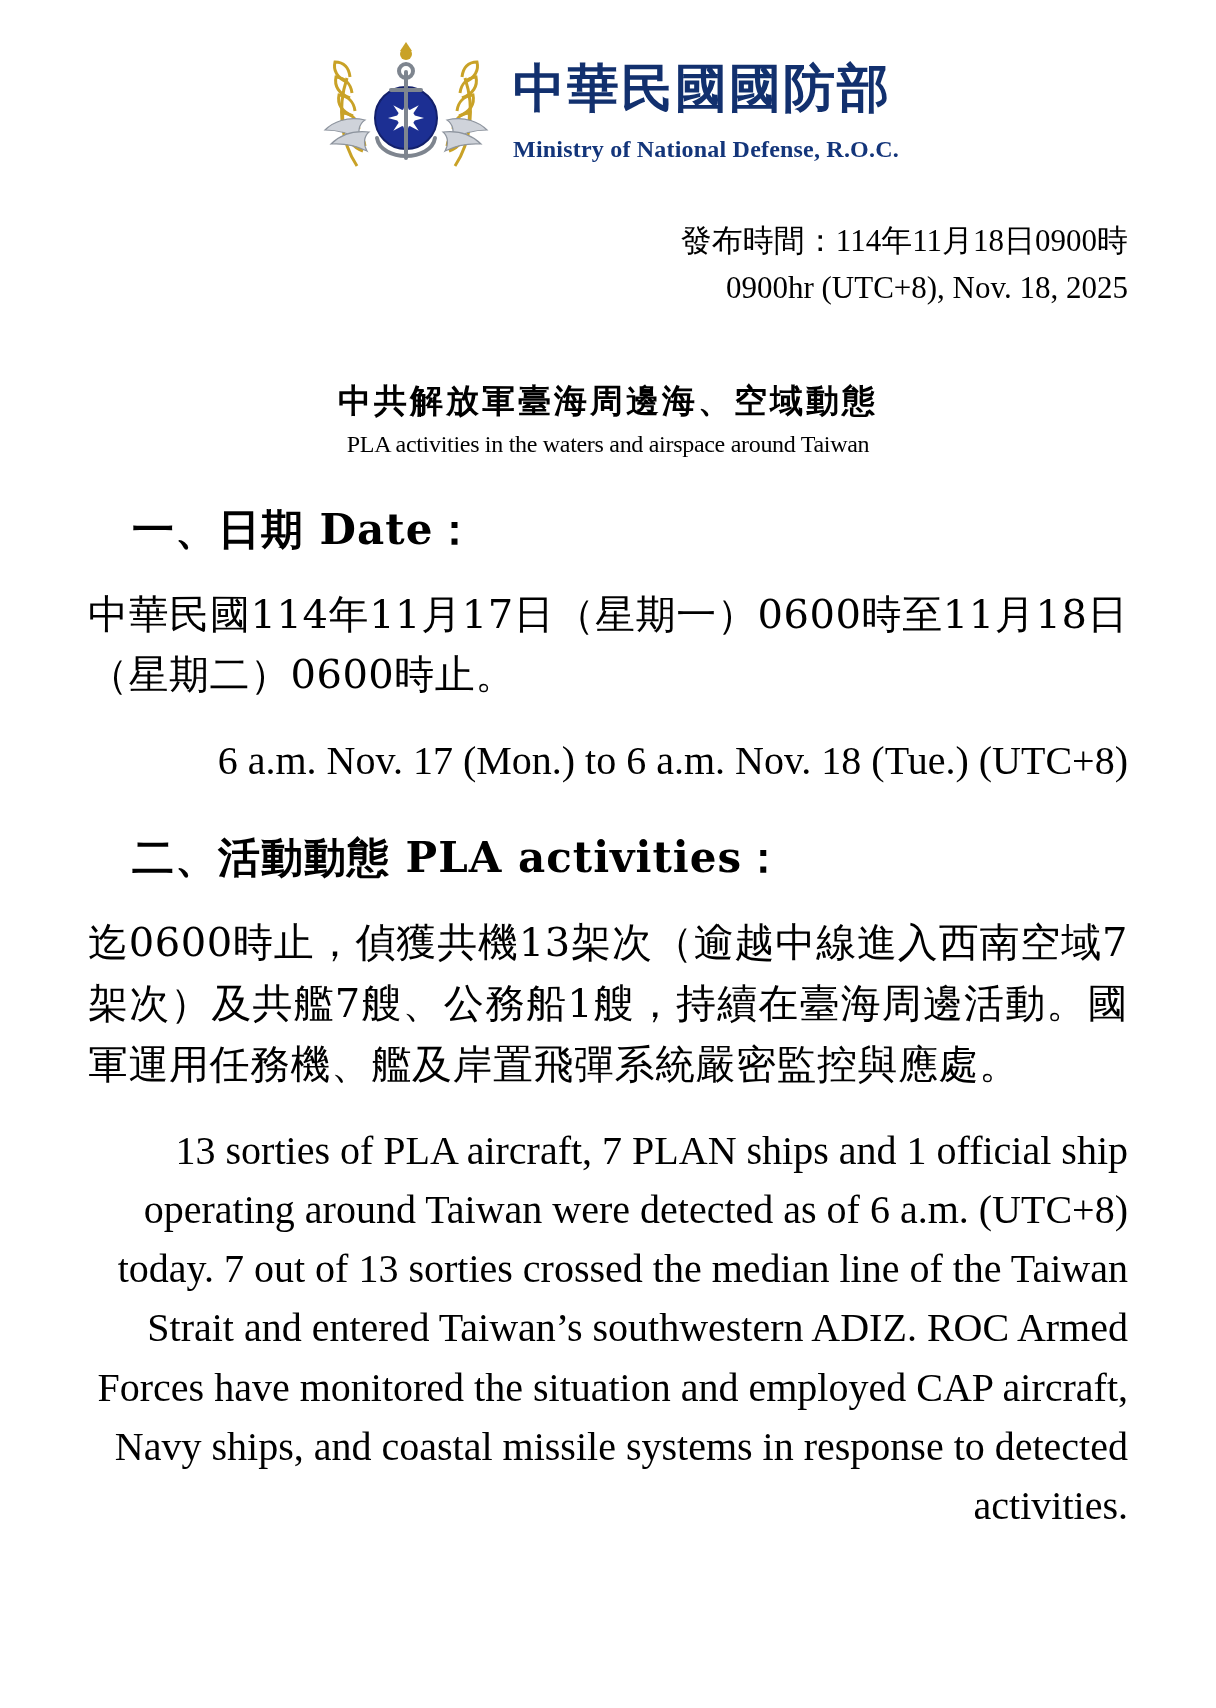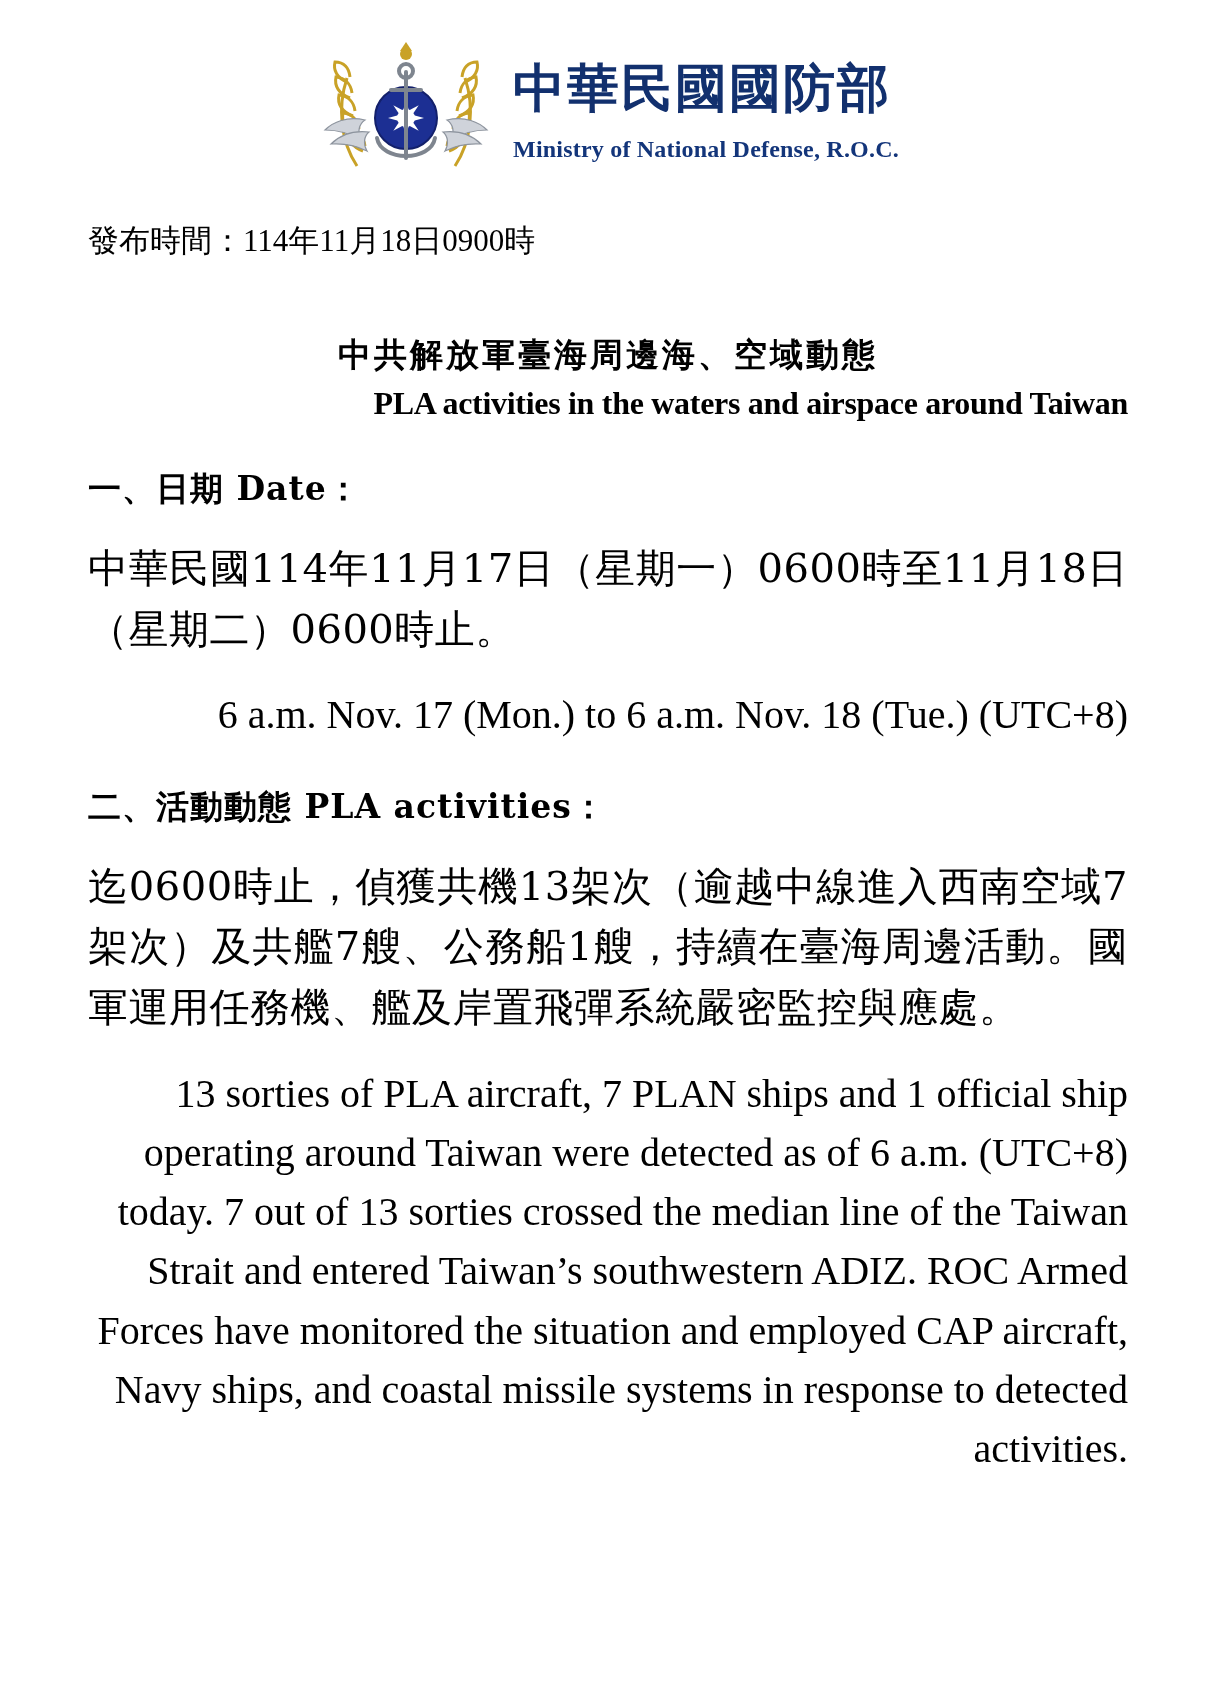--- a/index.html
+++ b/index.html
@@ -63,21 +63,21 @@
     font-weight: bold;
     color: #13357a;
     letter-spacing: 0.2px;
     white-space: nowrap;
     margin-top: 19px;
   }
 
   
   .release-block {
     margin-top: 28px;
-    text-align: left;
+    text-align: right;
     font-size: 31px;
     line-height: 1.5;
   }
   .release-line {
     display: block;
     white-space: nowrap;
   }
 
   
   .title-block {
@@ -85,35 +85,35 @@
     text-align: center;
   }
   .title-cn {
     font-size: 33px;
     font-weight: bold;
     letter-spacing: 3px;
     line-height: 1.45;
     font-family: Liberation Sans, sans-serif;
   }
   .title-en {
-    font-size: 32px;
-    font-weight: bold;
+    font-size: 24px;
+    font-weight: normal;
     line-height: 1.45;
     margin-top: 2px;
     letter-spacing: -0.3px;
-    text-align: right;
   }
 
   
   .section-heading {
     margin-top: 40px;
-    font-size: 33px;
+    font-size: 42px;
     font-weight: bold;
     letter-spacing: 1px;
     font-family: "DejaVu Serif", "Liberation Serif", serif;
+    margin-left: 44px;
   }
   .para {
     margin-top: 26px;
     font-size: 40px;
     line-height: 1.52;
     text-align: justify;
   }
   .para-cn {
     font-family: "DejaVu Serif", "Liberation Serif", serif;
     letter-spacing: 0.5px;
@@ -190,20 +190,21 @@
       </svg>
     </div>
     <div class="ministry-text">
       <div class="ministry-cn">中華民國國防部</div>
       <div class="ministry-en">Ministry of National Defense, R.O.C.</div>
     </div>
   </div>
 
   <div class="release-block">
     <span class="release-line">發布時間：114年11月18日0900時</span>
+    <span class="release-line">0900hr (UTC+8), Nov. 18, 2025</span>
   </div>
 
   <div class="title-block">
     <div class="title-cn">中共解放軍臺海周邊海、空域動態</div>
     <div class="title-en">PLA activities in the waters and airspace around Taiwan</div>
   </div>
 
   <div class="section">
     <div class="section-heading">一、日期 Date：</div>
     <div class="para para-cn para-cn-justify">中華民國114年11月17日（星期一）0600時至11月18日（星期二）0600時止。</div>

